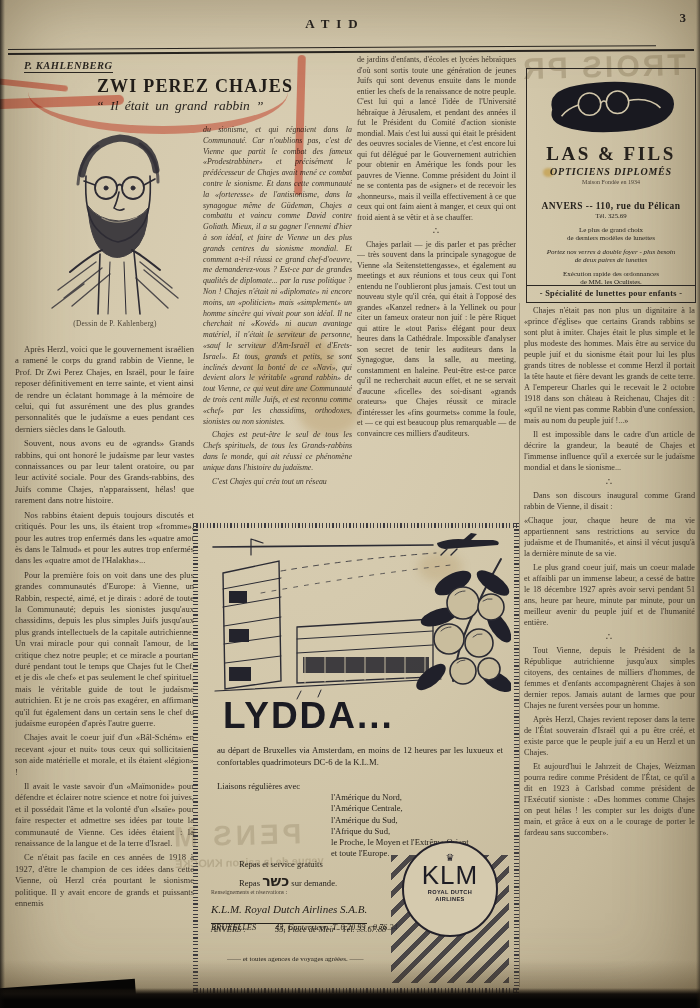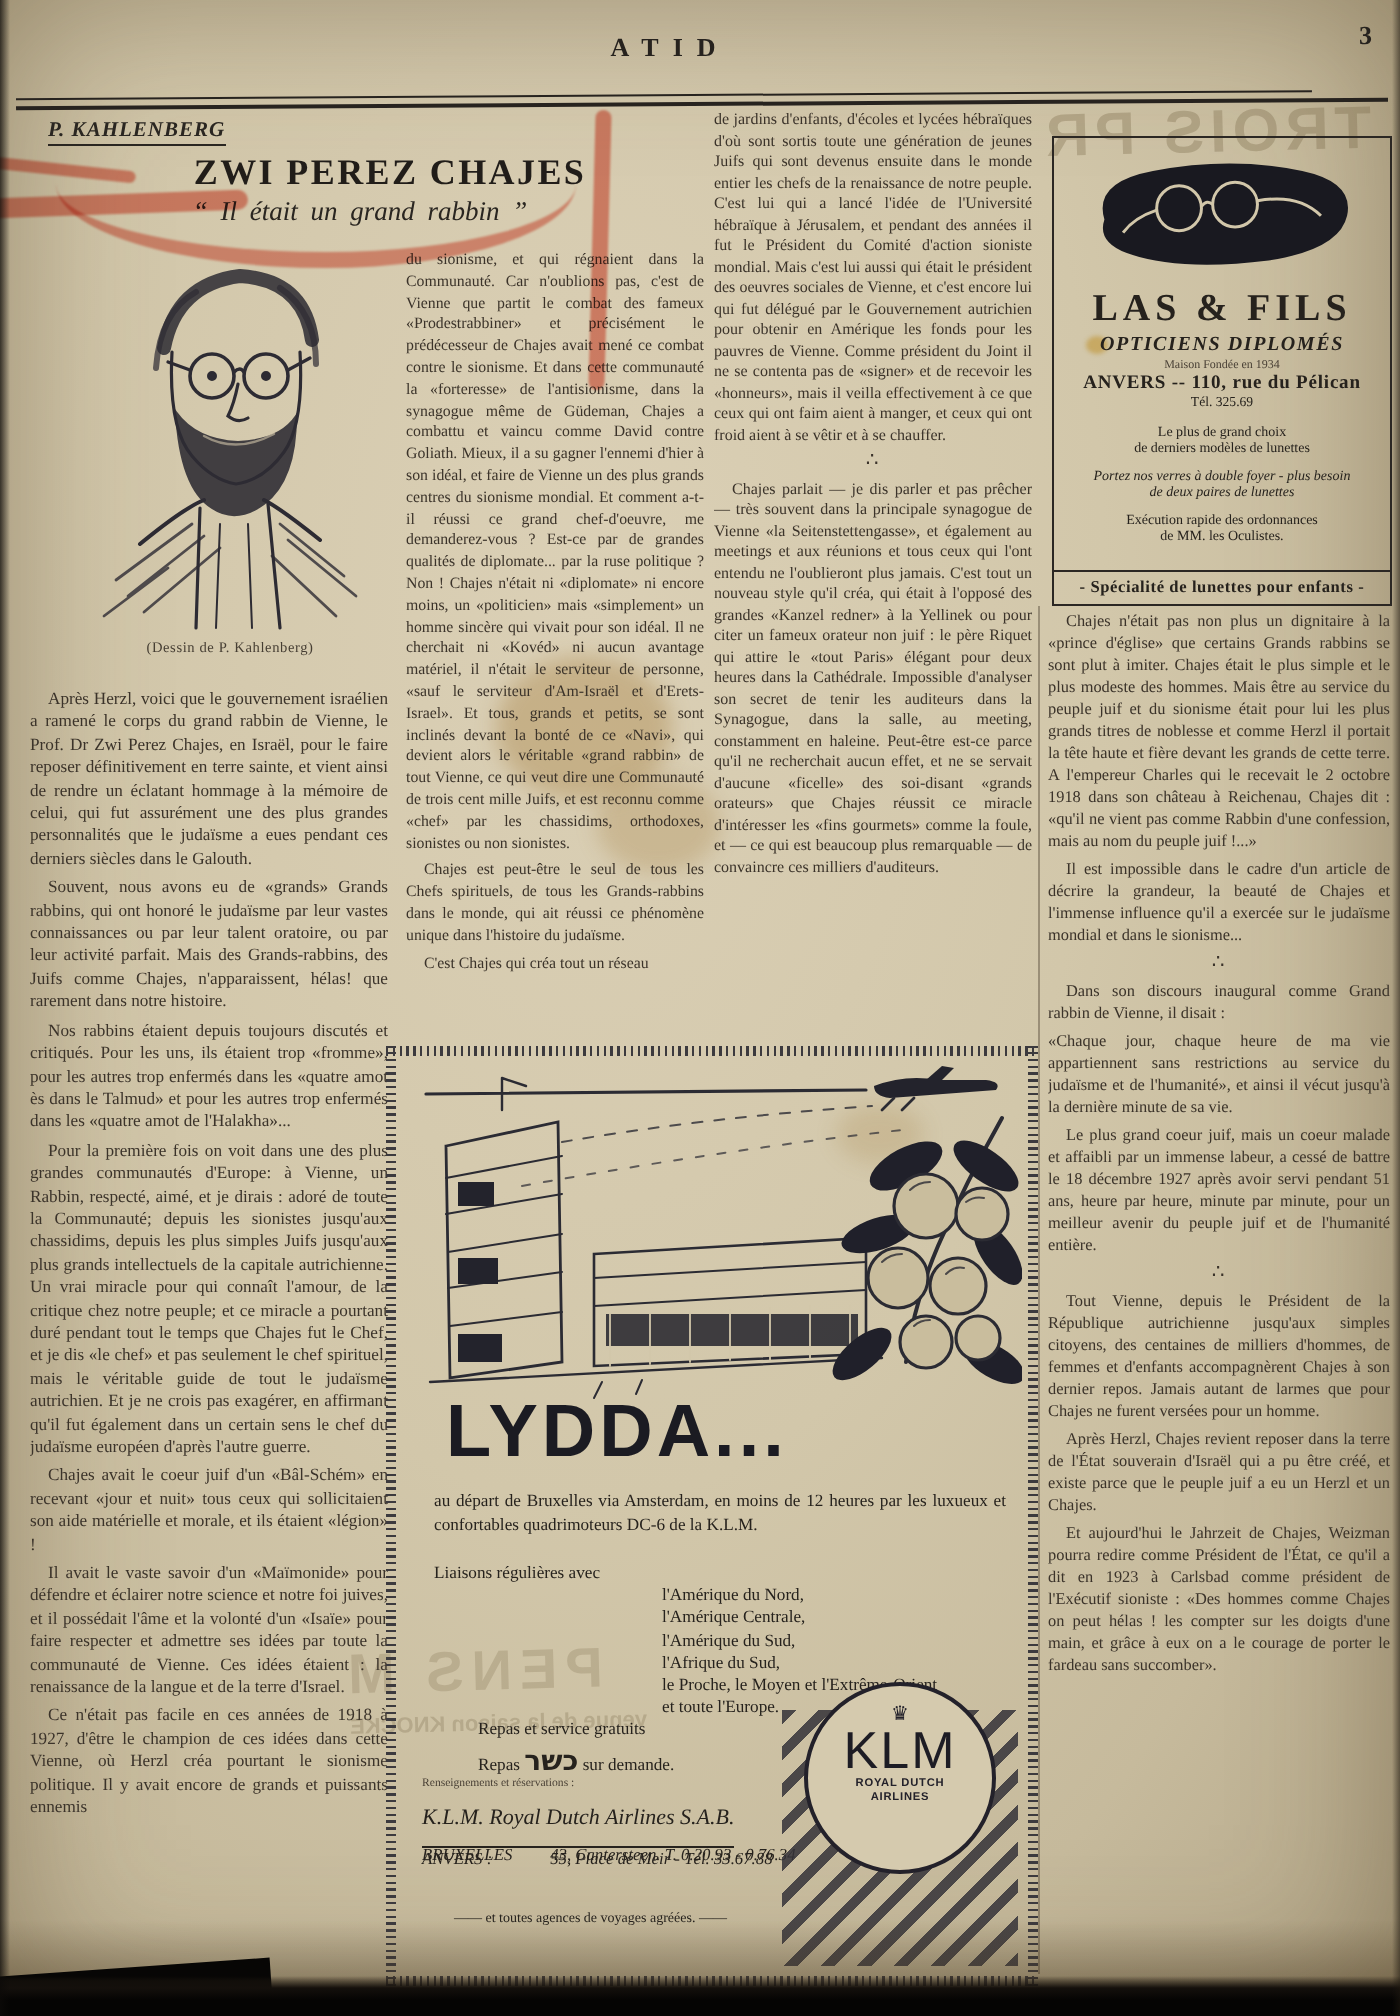--- a/index.html
+++ b/index.html
@@ -56,33 +56,33 @@
   .portrait{position:absolute;left:36px;top:122px;width:158px;z-index:3;}
   .portrait svg{display:block;margin:0 auto;}
   .caption{margin-top:2px;text-align:center;font-size:7.3px;color:#463e33;letter-spacing:.3px;}
 
   
   .col{position:absolute;z-index:3;text-align:justify;color:#3b332a;overflow:hidden;}
   .col p{margin:0 0 3px 0;text-indent:9px;}
   .col p.cont{text-indent:0;}
   .sep{text-align:center;text-indent:0 !important;font-size:10px;color:#3b332a;margin:4px 0 5px 0;letter-spacing:1px;}
   .col1{left:15px;top:344px;width:179px;height:642px;font-size:8.6px;line-height:11.4px;}
-  .col2{left:203px;top:125px;width:149px;height:398px;font-size:7.9px;line-height:10.8px;}
+  .col2{left:203px;top:125px;width:149px;height:398px;font-size:7.9px;line-height:10.8px;font-style:italic;}
   .col3{left:357px;top:55px;width:159px;height:464px;font-size:8px;line-height:10.5px;}
   .col4{left:524px;top:305px;width:171px;height:682px;font-size:8.2px;line-height:11px;}
   .vrule{position:absolute;left:519px;top:303px;width:1px;height:684px;background:rgba(70,58,42,.4);z-index:2;}
 
   
   .adopt{position:absolute;left:526px;top:68px;width:168px;height:233px;z-index:4;
     border:1.2px solid #2b2723;color:#26221d;text-align:center;}
   .adopt .blob{margin:6px auto 0 auto;width:140px;}
   .adopt .name{font-size:19px;font-weight:bold;letter-spacing:2.5px;margin-top:2px;}
   .adopt .tagline{font-size:10px;font-weight:bold;font-style:italic;letter-spacing:.8px;margin-top:1px;}
   .adopt .founded{font-size:6px;margin-top:2px;color:#4a4136;}
-  .adopt .addr{font-size:9.5px;font-weight:bold;margin-top:1px;letter-spacing:.4px;text-align:center;}
+  .adopt .addr{font-size:9.5px;font-weight:bold;margin-top:16px;letter-spacing:.4px;text-align:center;}
   .adopt .phone{font-size:6.8px;margin-top:1px;}
   .adopt .s1{font-size:7px;margin-top:7px;}
   .adopt .s1 .b{display:block;}
   .adopt .s2{font-size:7px;font-style:italic;margin-top:6px;}
   .adopt .s3{font-size:7px;margin-top:6px;}
   .adopt .foot{position:absolute;left:0;right:0;bottom:0;border-top:1.2px solid #2b2723;
     font-size:8.3px;font-weight:bold;padding:3px 0 4px 0;letter-spacing:.3px;}
 
   
   .adklm{position:absolute;left:193px;top:523px;width:326px;height:470px;z-index:4;color:#26221d;}
@@ -173,21 +173,21 @@
         </g>
         <path d="M60 132 L58 192 M94 130 L100 192" stroke-width="1.6"></path>
         <path d="M70 140 L68 192 M84 140 L86 192" stroke-width="1"></path>
       </g>
     </svg>
     <div class="caption">(Dessin de P. Kahlenberg)</div>
   </div>
 
   <div class="col col1">
     <p>Après Herzl, voici que le gouvernement israélien a ramené le corps du grand rabbin de Vienne, le Prof. Dr Zwi Perez Chajes, en Israël, pour le faire reposer définitivement en terre sainte, et vient ainsi de rendre un éclatant hommage à la mémoire de celui, qui fut assurément une des plus grandes personnalités que le judaïsme a eues pendant ces derniers siècles dans le Galouth.</p>
-    <p>Souvent, nous avons eu de «grands» Grands rabbins, qui ont honoré le judaïsme par leur vastes connaissances ou par leur talent oratoire, ou par leur activité parfait. Mais des Grands-rabbins, des Juifs comme Chajes, n'apparaissent, hélas! que rarement dans notre histoire.</p>
+    <p>Souvent, nous avons eu de «grands» Grands rabbins, qui ont honoré le judaïsme par leur vastes connaissances ou par leur talent oratoire, ou par leur activité sociale. Pour des Grands-rabbins, des Juifs comme Chajes, n'apparaissent, hélas! que rarement dans notre histoire.</p>
     <p>Nos rabbins étaient depuis toujours discutés et critiqués. Pour les uns, ils étaient trop «fromme», pour les autres trop enfermés dans les «quatre amot ès dans le Talmud» et pour les autres trop enfermés dans les «quatre amot de l'Halakha»...</p>
     <p>Pour la première fois on voit dans une des plus grandes communautés d'Europe: à Vienne, un Rabbin, respecté, aimé, et je dirais : adoré de toute la Communauté; depuis les sionistes jusqu'aux chassidims, depuis les plus simples Juifs jusqu'aux plus grands intellectuels de la capitale autrichienne. Un vrai miracle pour qui connaît l'amour, de la critique chez notre peuple; et ce miracle a pourtant duré pendant tout le temps que Chajes fut le Chef, et je dis «le chef» et pas seulement le chef spirituel, mais le véritable guide de tout le judaïsme autrichien. Et je ne crois pas exagérer, en affirmant qu'il fut également dans un certain sens le chef du judaïsme européen d'après l'autre guerre.</p>
     <p>Chajes avait le coeur juif d'un «Bâl-Schém» en recevant «jour et nuit» tous ceux qui sollicitaient son aide matérielle et morale, et ils étaient «légion» !</p>
     <p>Il avait le vaste savoir d'un «Maïmonide» pour défendre et éclairer notre science et notre foi juives, et il possédait l'âme et la volonté d'un «Isaïe» pour faire respecter et admettre ses idées par toute la communauté de Vienne. Ces idées étaient : la renaissance de la langue et de la terre d'Israel.</p>
     <p>Ce n'était pas facile en ces années de 1918 à 1927, d'être le champion de ces idées dans cette Vienne, où Herzl créa pourtant le sionisme politique. Il y avait encore de grands et puissants ennemis</p>
   </div>
 
   <div class="col col2">
     <p class="cont">du sionisme, et qui régnaient dans la Communauté. Car n'oublions pas, c'est de Vienne que partit le combat des fameux «Prodestrabbiner» et précisément le prédécesseur de Chajes avait mené ce combat contre le sionisme. Et dans cette communauté la «forteresse» de l'antisionisme, dans la synagogue même de Güdeman, Chajes a combattu et vaincu comme David contre Goliath. Mieux, il a su gagner l'ennemi d'hier à son idéal, et faire de Vienne un des plus grands centres du sionisme mondial. Et comment a-t-il réussi ce grand chef-d'oeuvre, me demanderez-vous ? Est-ce par de grandes qualités de diplomate... par la ruse politique ? Non ! Chajes n'était ni «diplomate» ni encore moins, un «politicien» mais «simplement» un homme sincère qui vivait pour son idéal. Il ne cherchait ni «Kovéd» ni aucun avantage matériel, il n'était le serviteur de personne, «sauf le serviteur d'Am-Israël et d'Erets-Israel». Et tous, grands et petits, se sont inclinés devant la bonté de ce «Navi», qui devient alors le véritable «grand rabbin» de tout Vienne, ce qui veut dire une Communauté de trois cent mille Juifs, et est reconnu comme «chef» par les chassidims, orthodoxes, sionistes ou non sionistes.</p>
     <p>Chajes est peut-être le seul de tous les Chefs spirituels, de tous les Grands-rabbins dans le monde, qui ait réussi ce phénomène unique dans l'histoire du judaïsme.</p>

